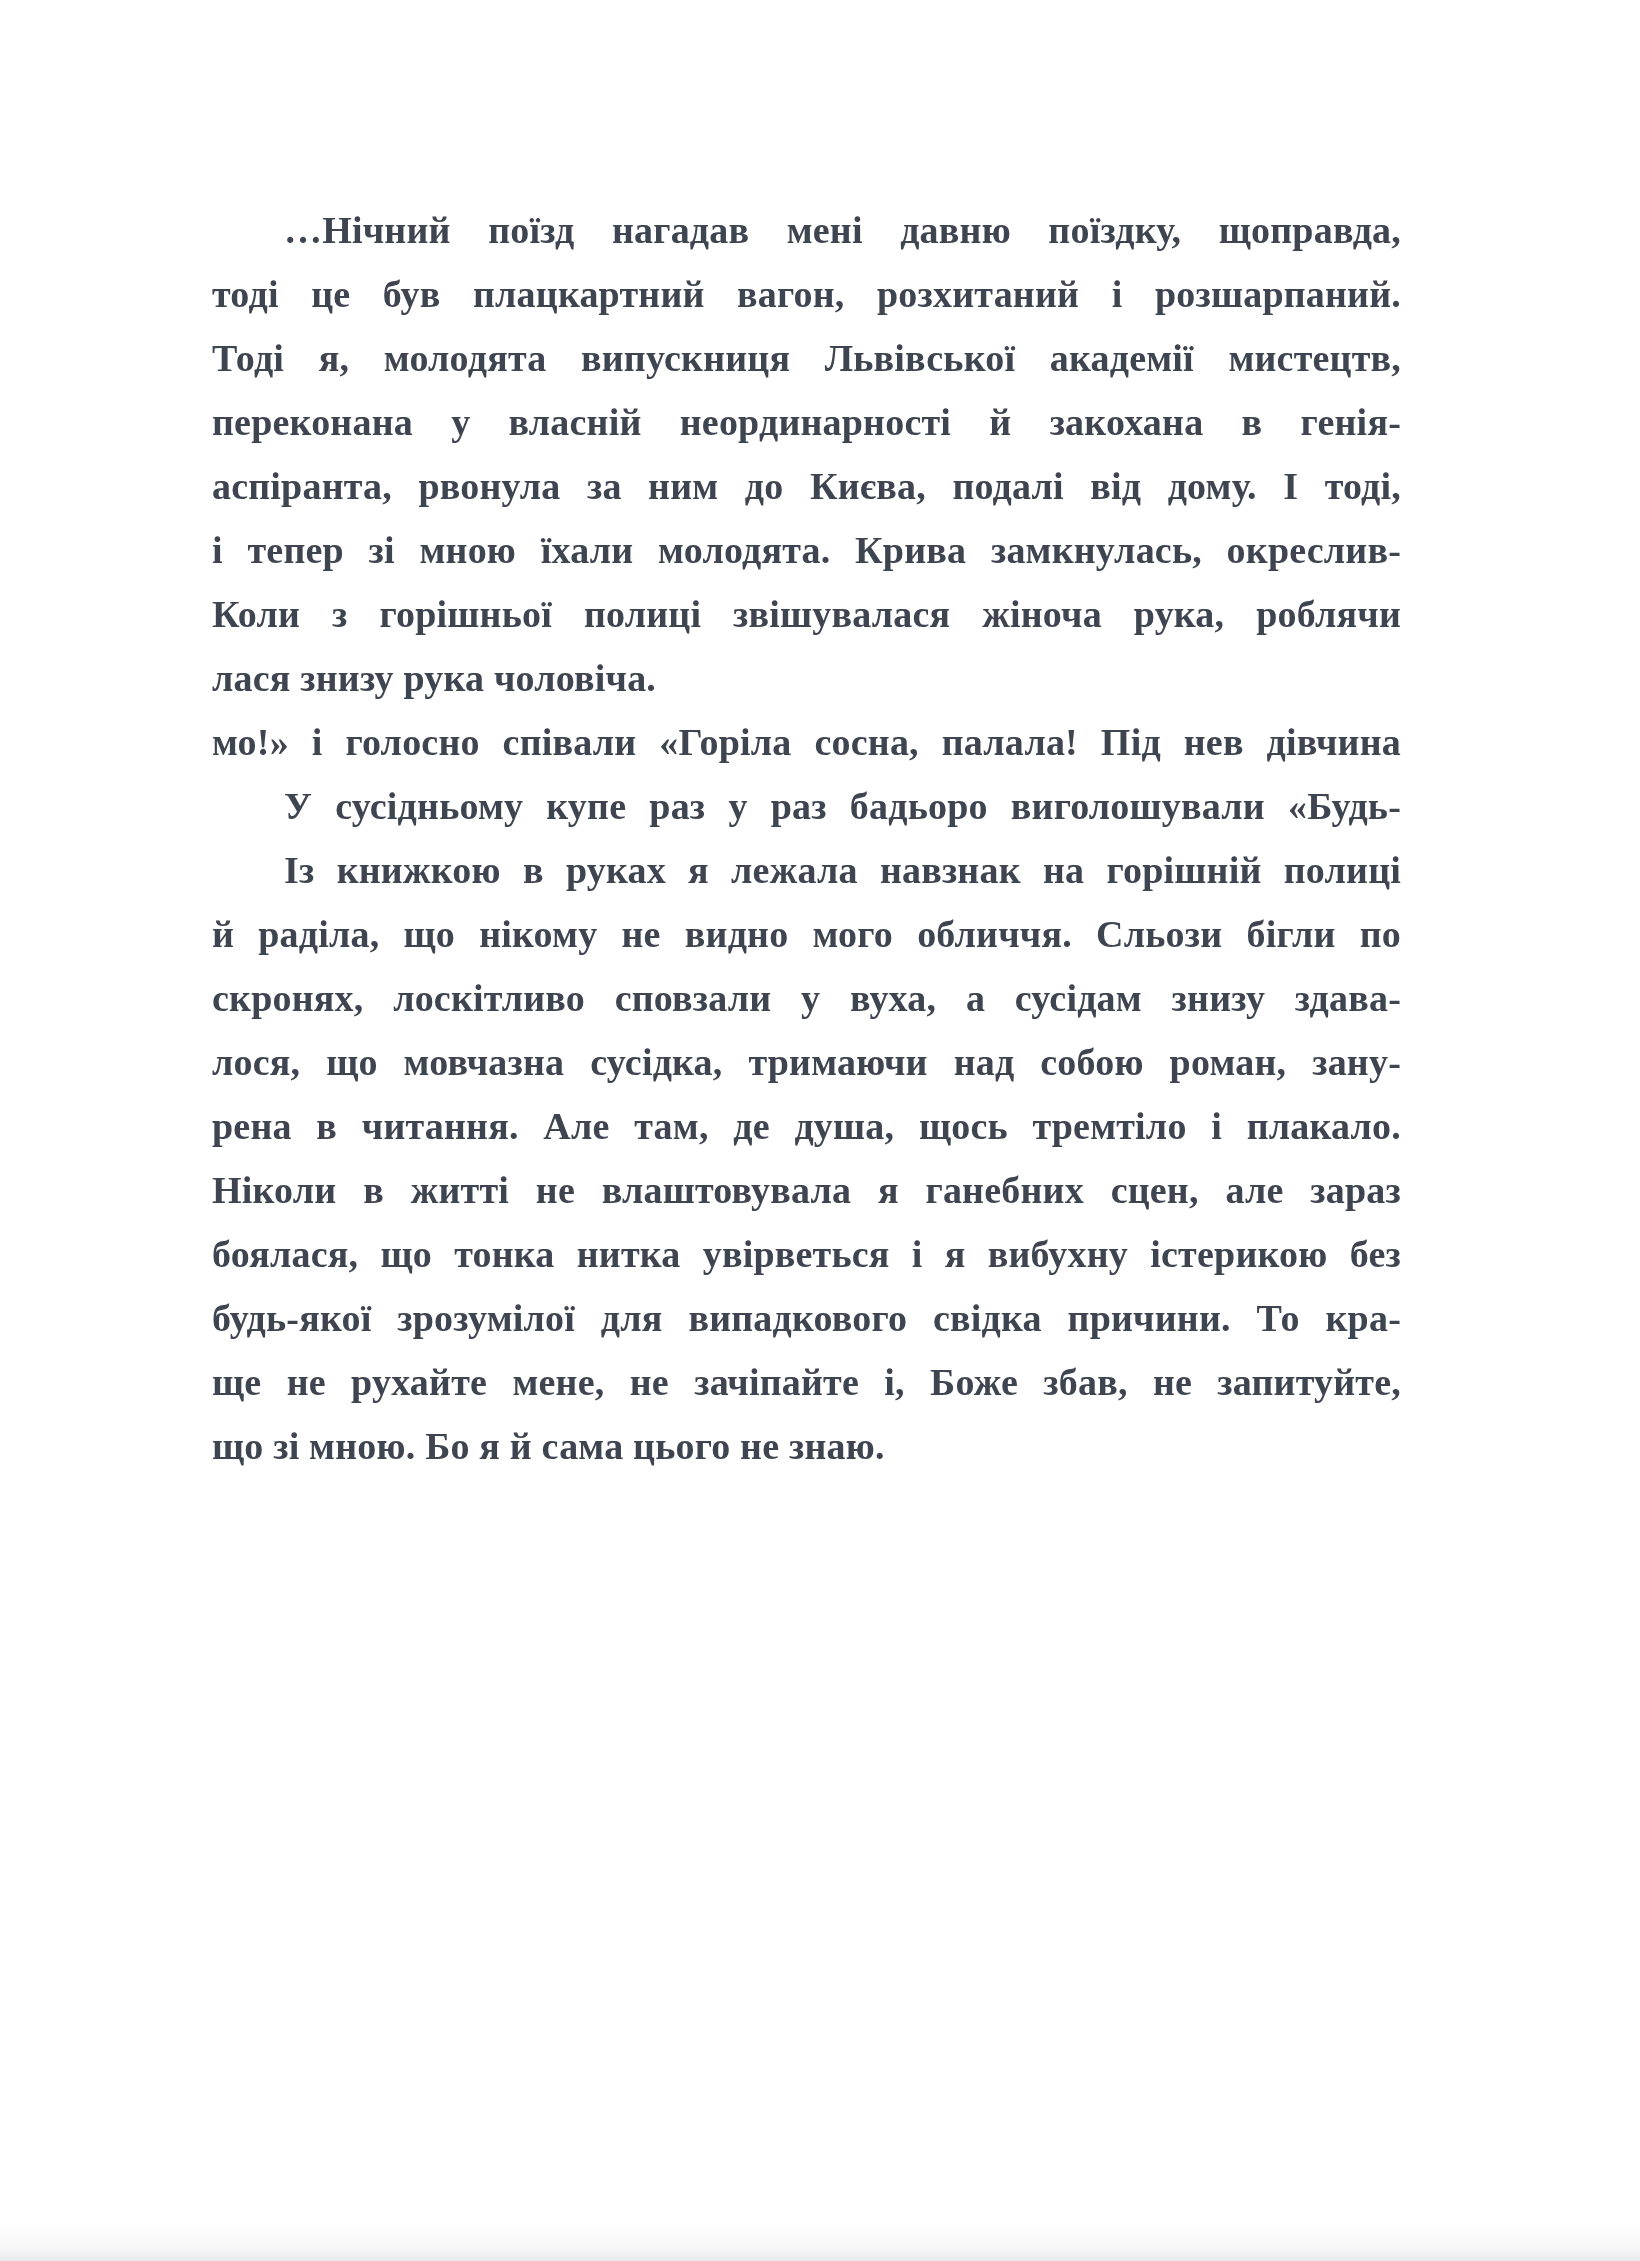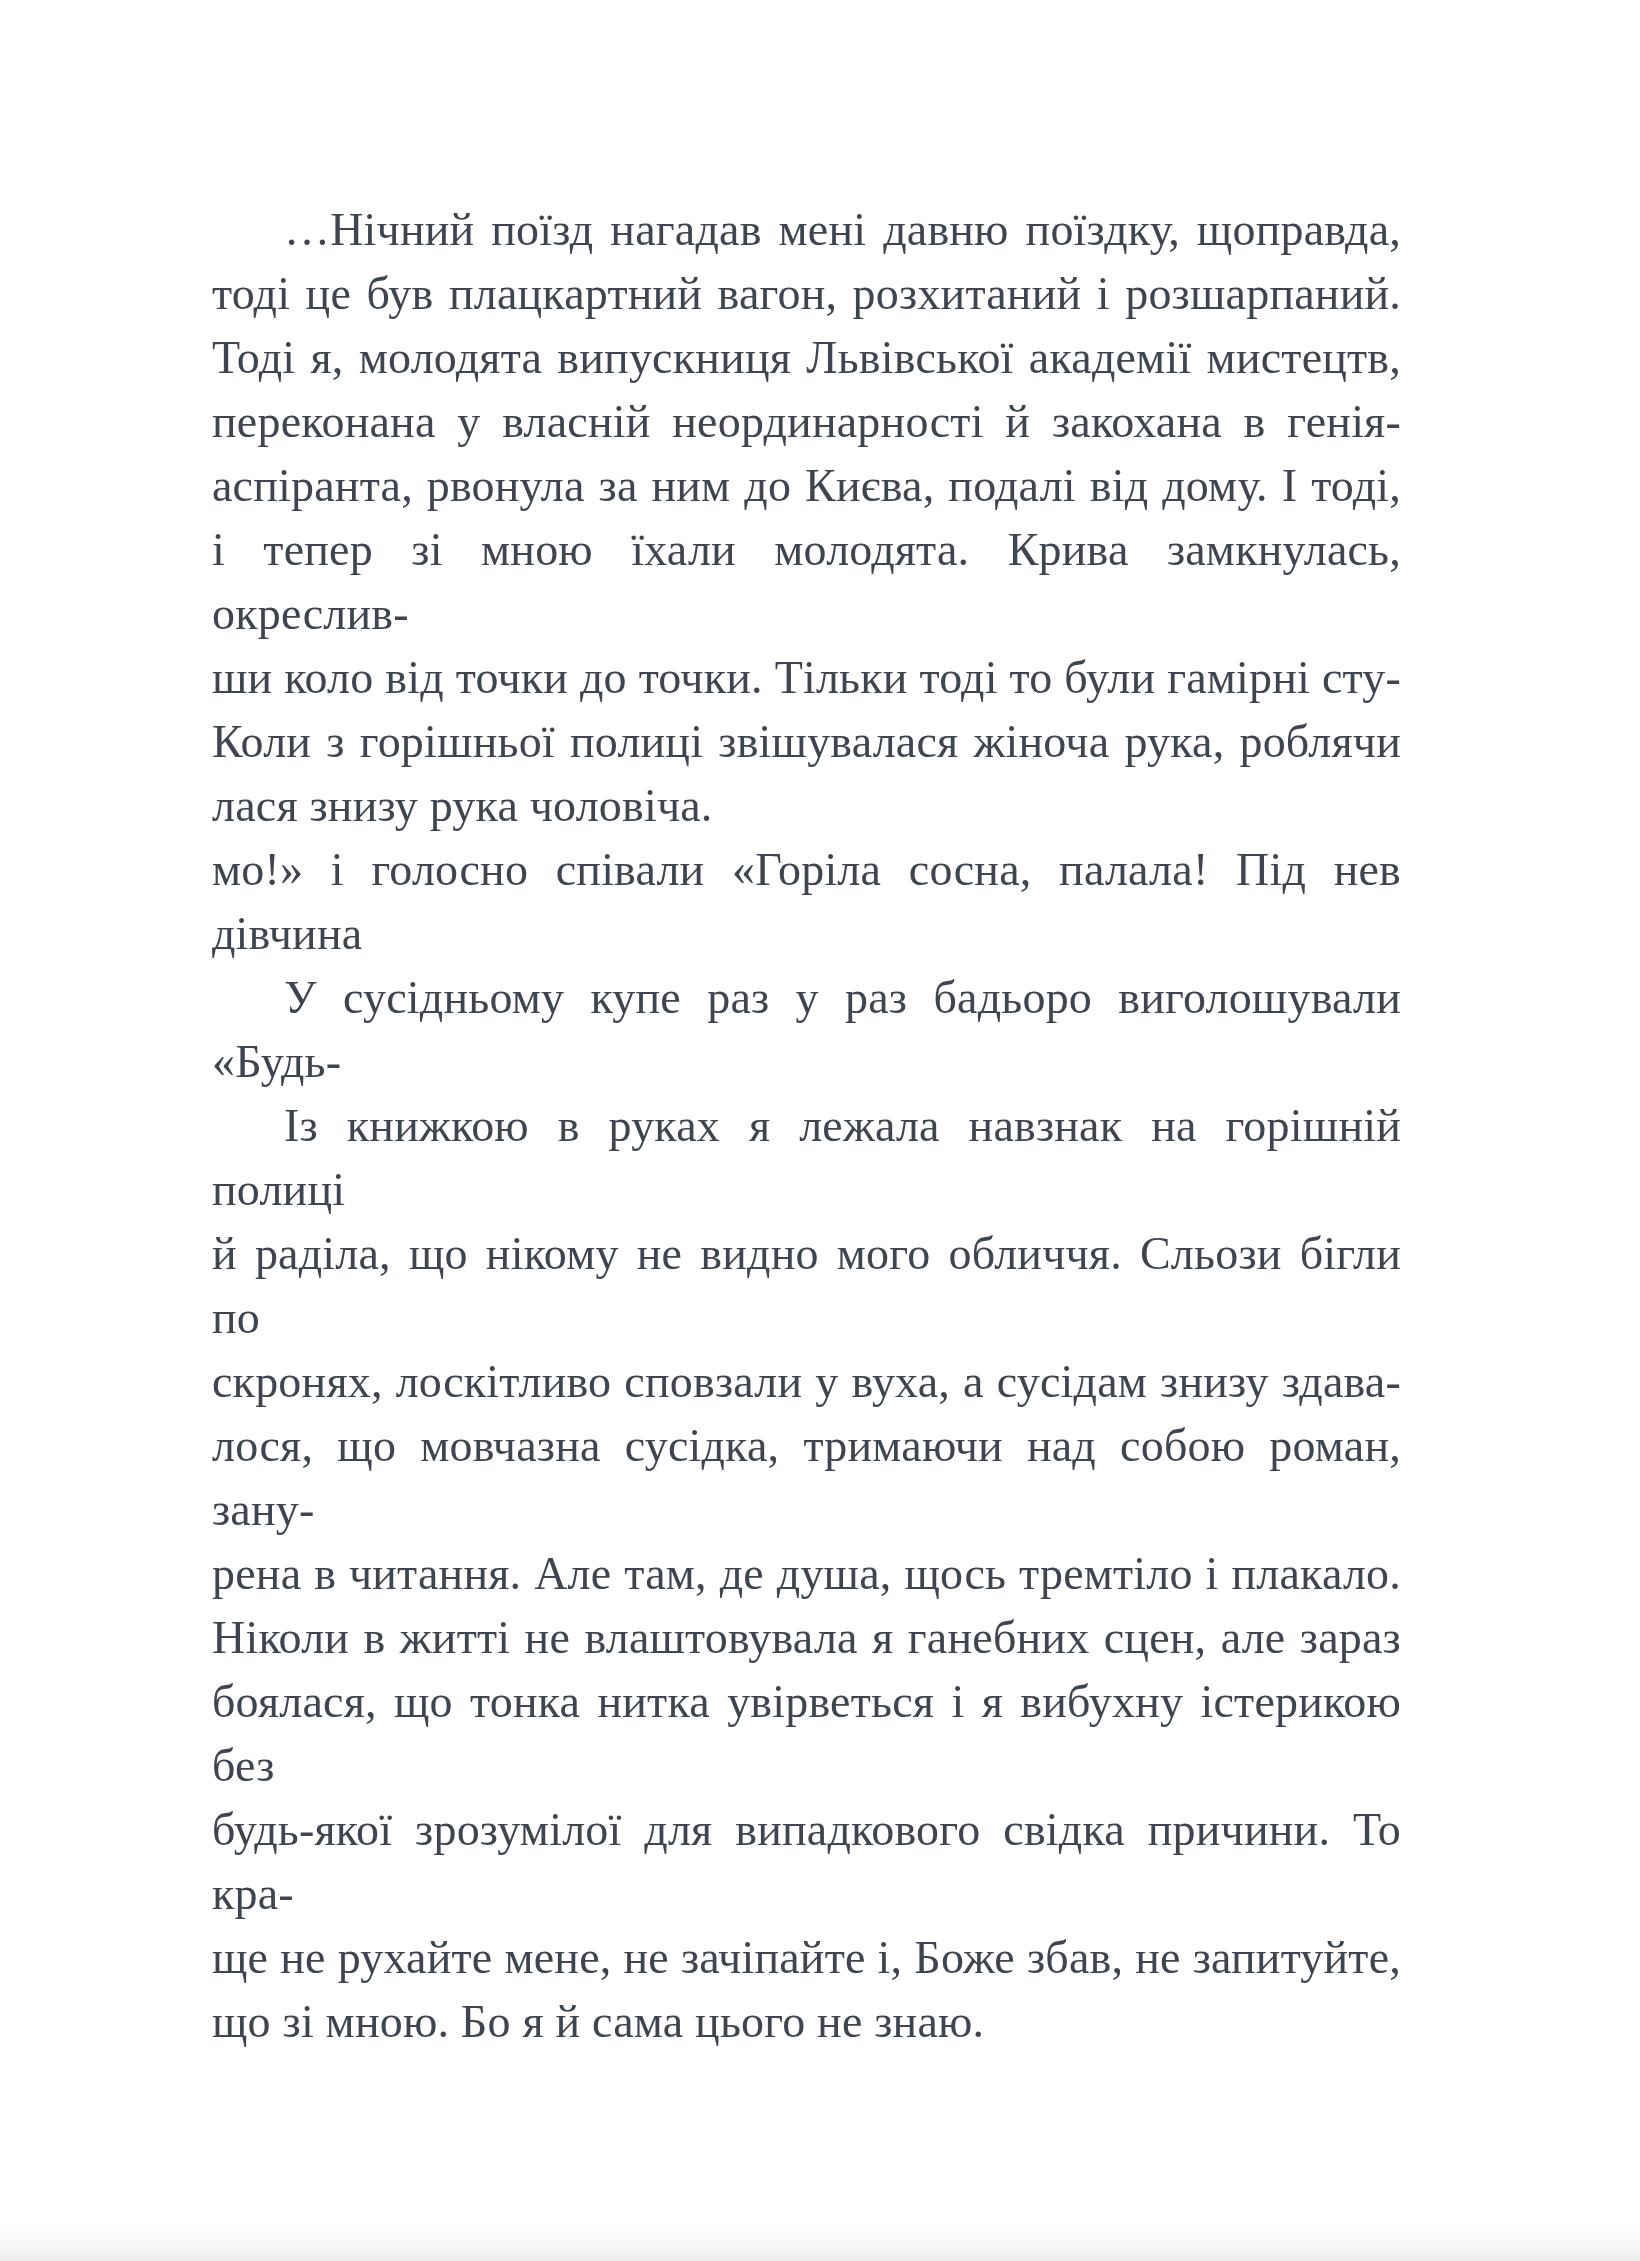--- a/index.html
+++ b/index.html
@@ -13,24 +13,25 @@
     height: 2261px;
     background: #ffffff;
     overflow: hidden;
   }
   .text-block {
     position: absolute;
     left: 212px;
     top: 198px;
     width: 1189px;
     font-family: "Liberation Serif", "DejaVu Serif", serif;
-    font-size: 46px;
+    font-size: 38px;
     line-height: 64px;
     color: #3f4550;
     letter-spacing: 0.2px;
+    font-weight: bold;
   }
   .para { margin: 0; padding: 0; }
   .line {
     text-align: justify;
     text-align-last: justify;
   }
   .line.para-start {
     text-indent: 72px;
   }
   .line.para-end {
@@ -55,21 +56,20 @@
 <div class="screen">
   <div class="text-block">
 
     <div class="para">
       <div class="line para-start">…Нічний поїзд нагадав мені давню поїздку, щоправда,</div>
       <div class="line">тоді це був плацкартний вагон, розхитаний і розшарпаний.</div>
       <div class="line">Тоді я, молодята випускниця Львівської академії мистецтв,</div>
       <div class="line">переконана у власній неординарності й закохана в генія-</div>
       <div class="line">аспіранта, рвонула за ним до Києва, подалі від дому. І тоді,</div>
       <div class="line">і тепер зі мною їхали молодята. Крива замкнулась, окреслив-</div>
-      <div class="line">ши коло від точки до точки. Тільки тоді то були гамірні сту-</div>
       <div class="line">Коли з горішньої полиці звішувалася жіноча рука, роблячи</div>
       <div class="line para-end">лася знизу рука чоловіча.</div>
     </div>
 
     <div class="para">
       <div class="line">мо!» і голосно співали «Горіла сосна, палала! Під нев дівчина</div>
       <div class="line para-start">У сусідньому купе раз у раз бадьоро виголошували «Будь-</div>
     </div>
 
     <div class="para">

